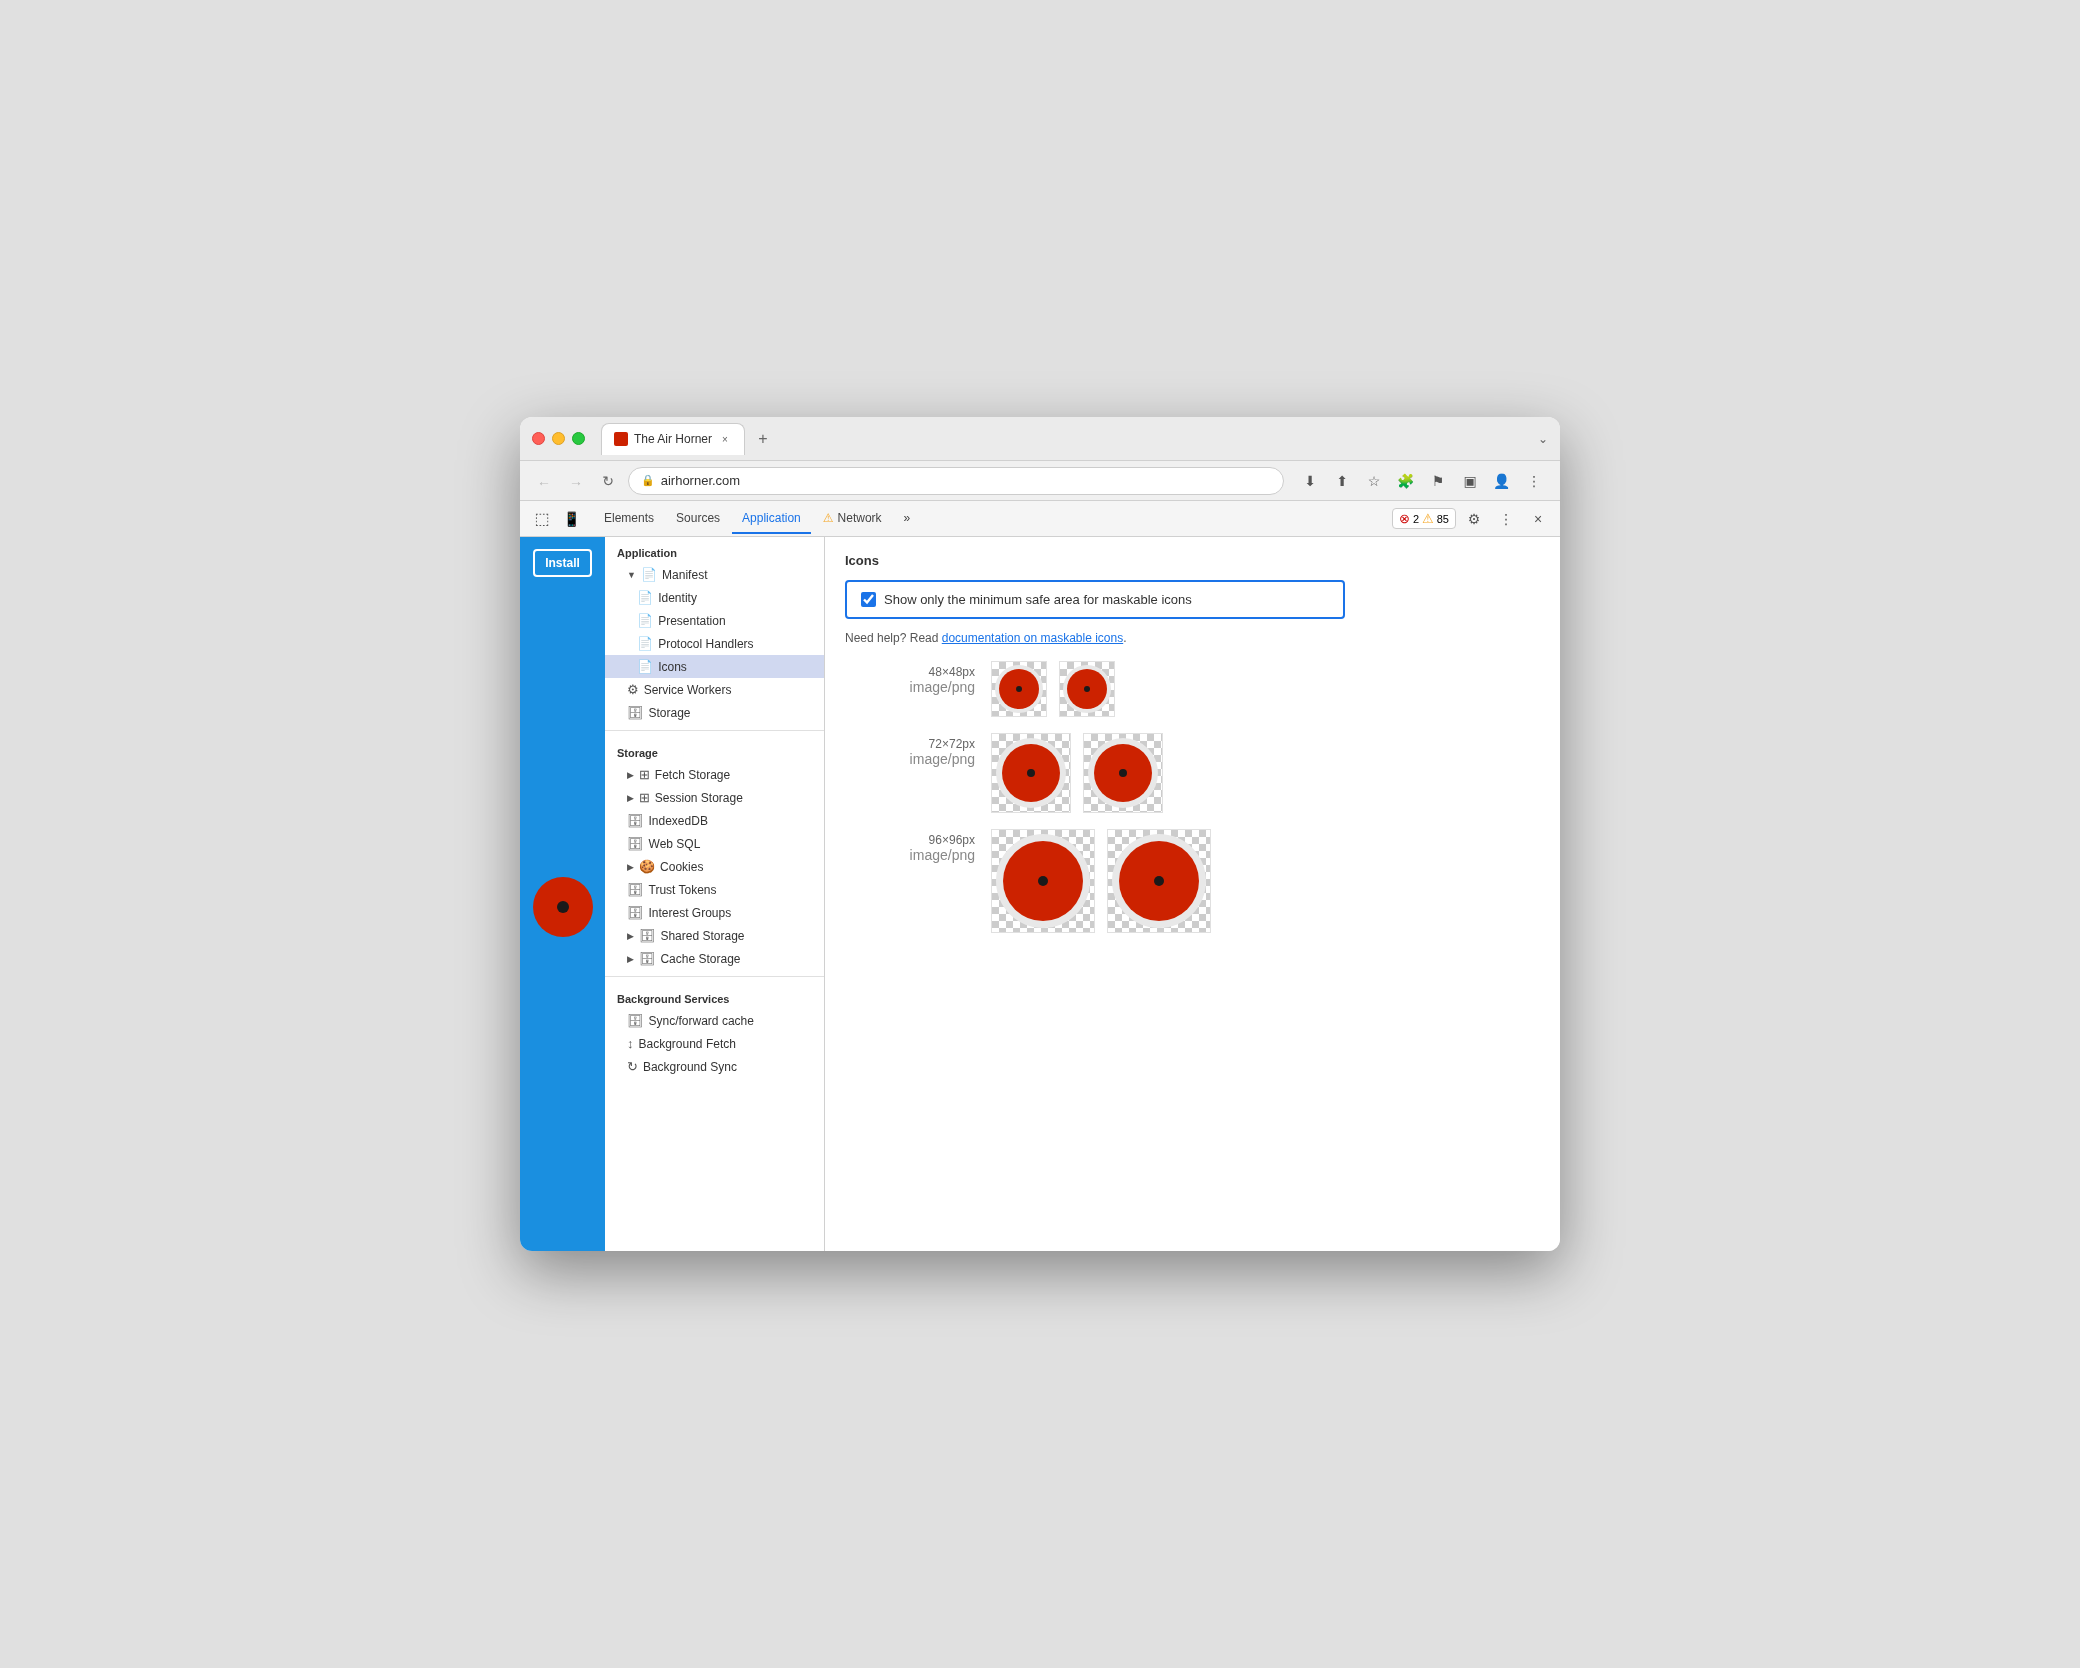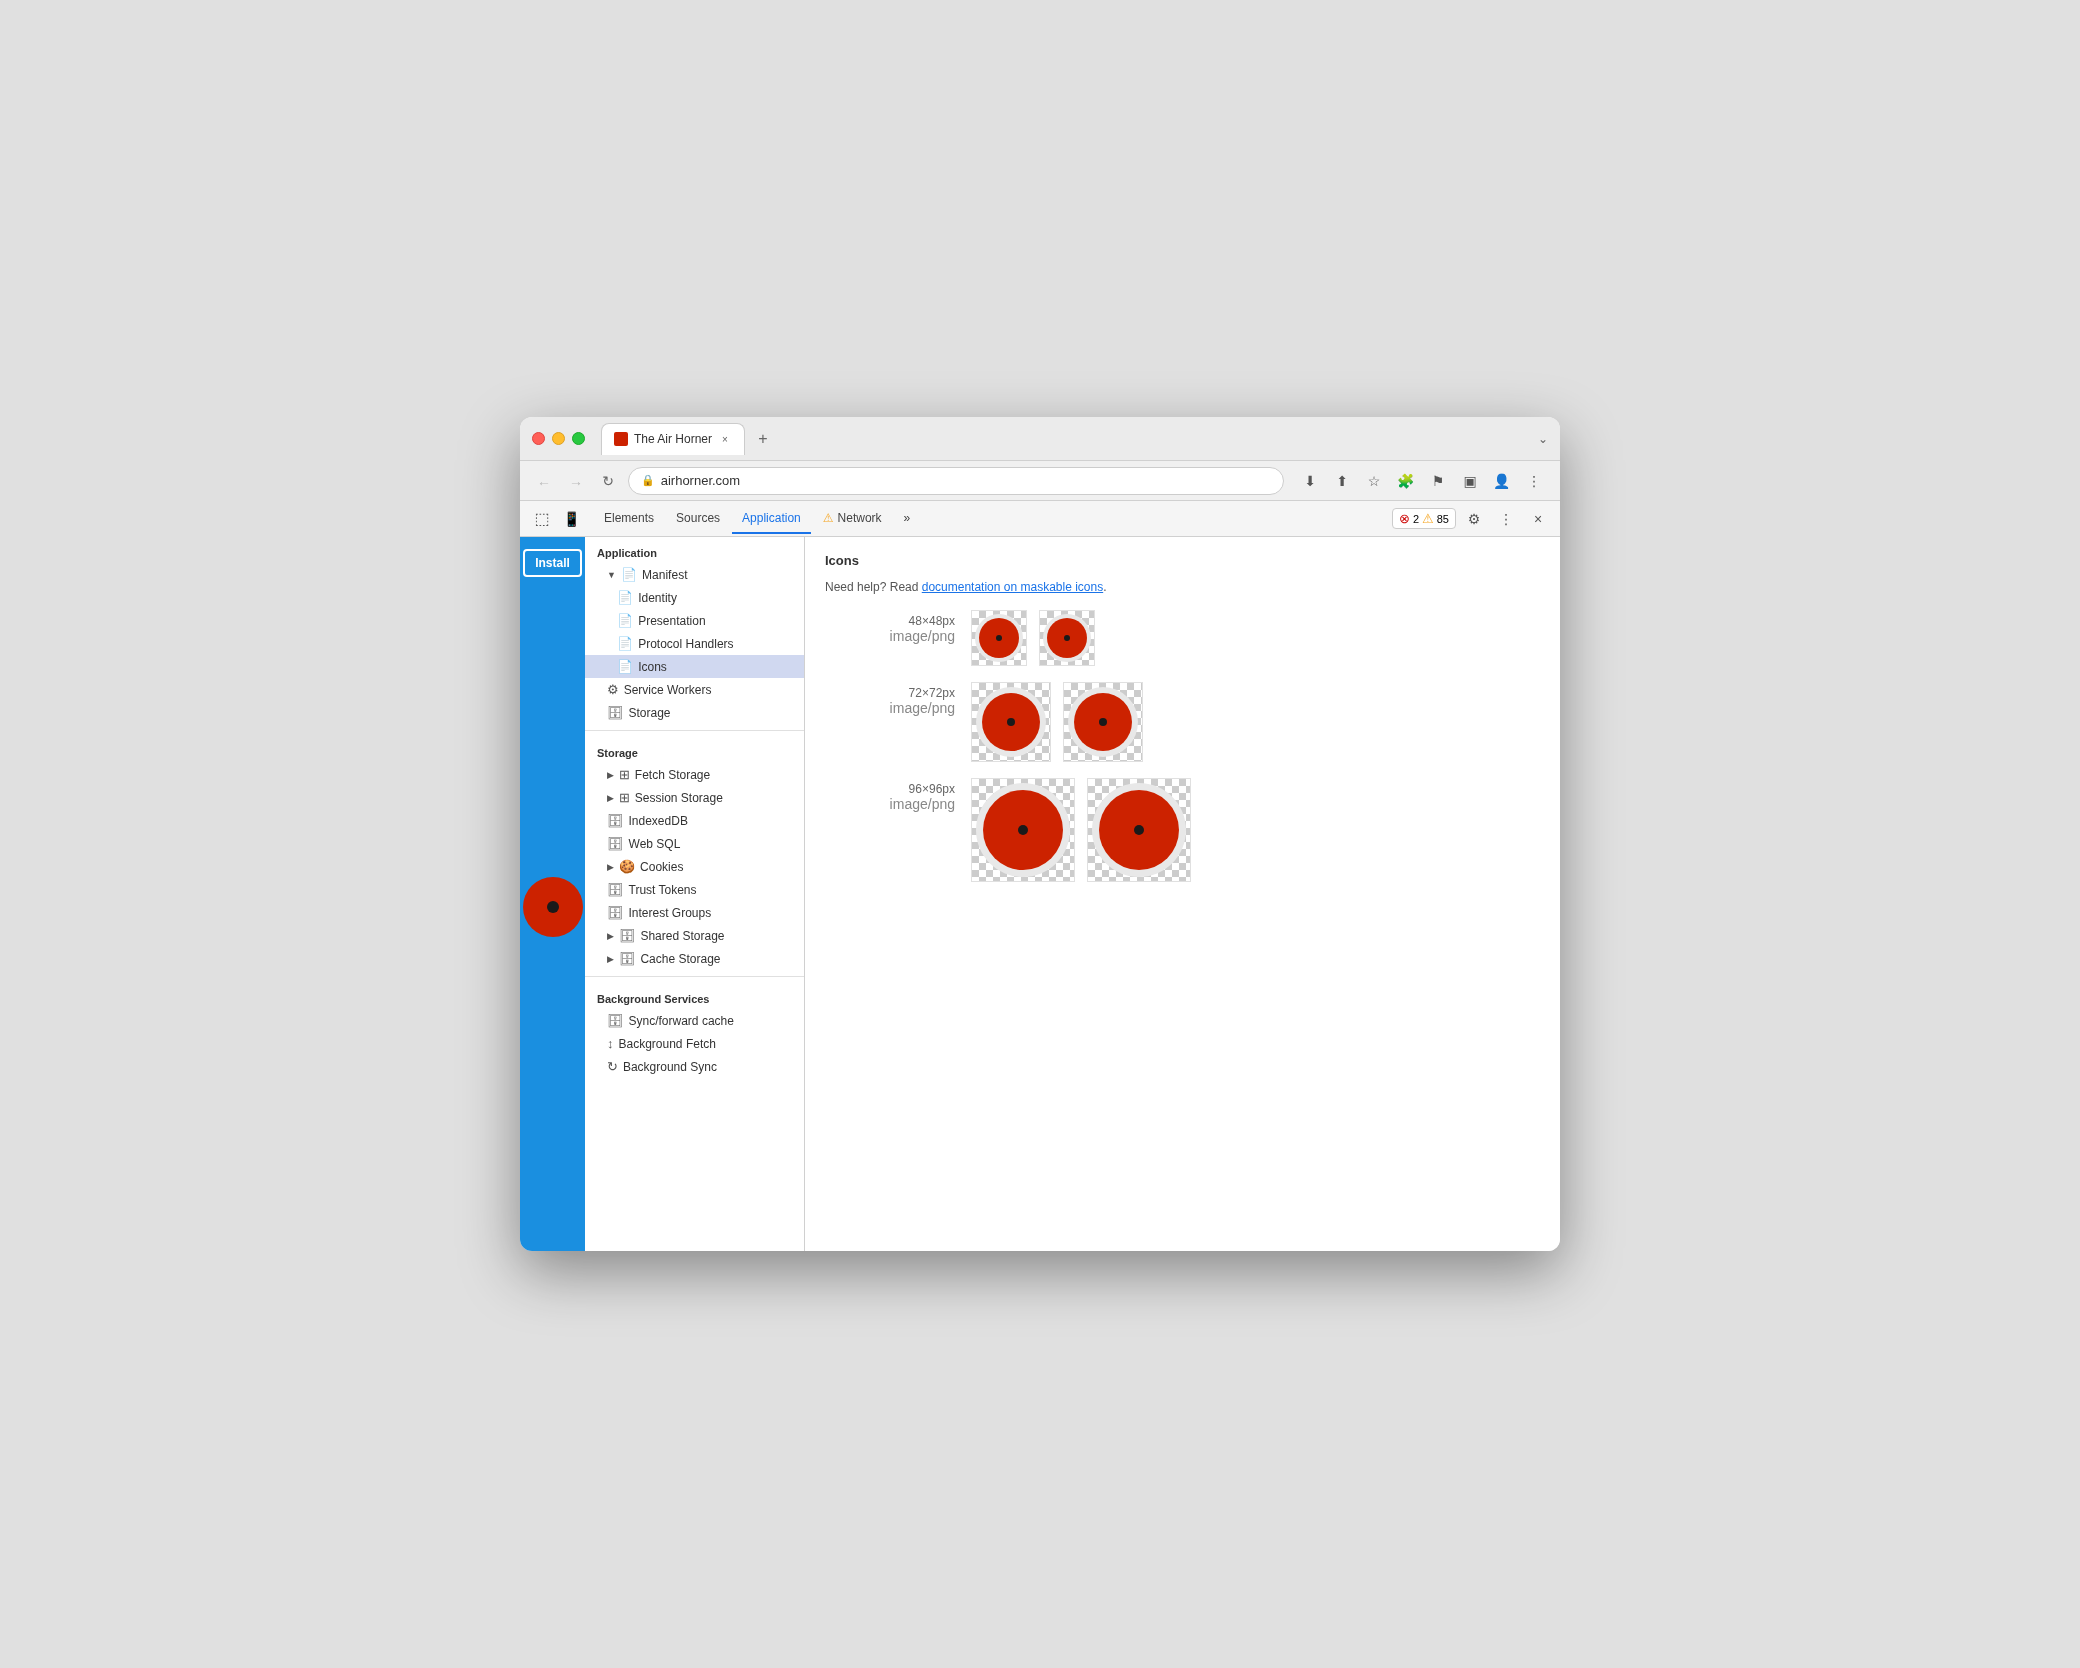--- a/index.html
+++ b/index.html
@@ -211,21 +211,21 @@
 
     
     .main-content {
       display: flex;
       flex: 1;
       overflow: hidden;
     }
 
     
     .blue-sidebar {
-      width: 65px;
+      width: 85px;
       background: #1a8fe0;
       display: flex;
       flex-direction: column;
       align-items: center;
       padding: 12px 0;
       gap: 40px;
     }
     .install-btn {
       background: transparent;
       border: 2px solid white;
@@ -575,20 +575,24 @@
         </div>
         <div class="sidebar-item indent1">
           <span class="sidebar-icon">↻</span>
           <span>Background Sync</span>
         </div>
       </div>
 
       <div class="devtools-main">
         <div class="panel-section-title">Icons</div>
 
+        <div class="checkbox-row">
+          <input type="checkbox" id="maskable-checkbox" checked="" style="">
+          <label class="checkbox-label" for="maskable-checkbox">Show only the minimum safe area for maskable icons</label>
+        </div>
 
         <div class="help-text">
           <span>Need help? Read </span><a href="#">documentation on maskable icons</a><span>.</span>
         </div>
 
         <div class="icon-previews">
 
           <div class="icon-row">
             <div class="icon-label">
               <span>48×48px</span><br>

